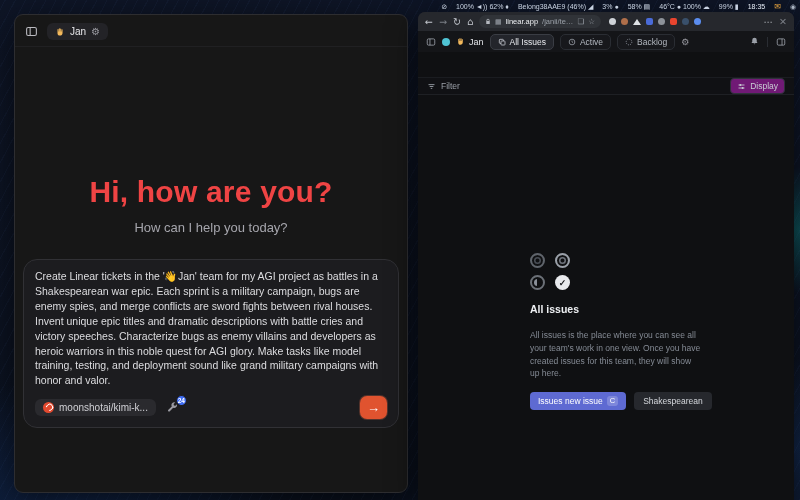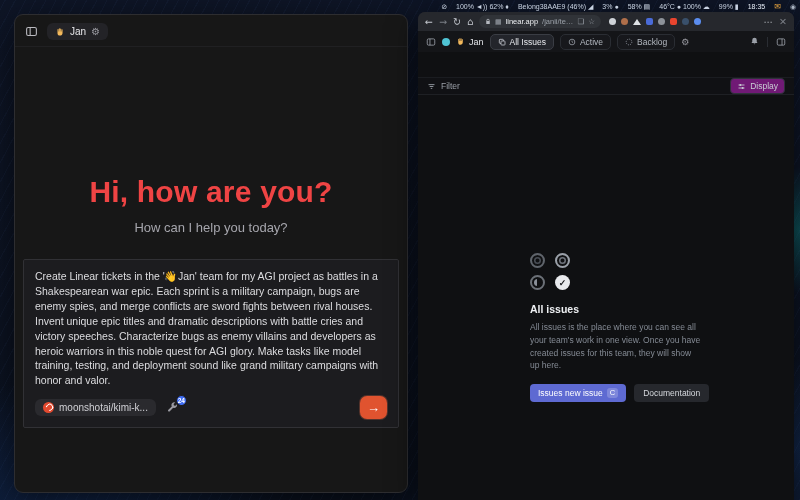--- a/index.html
+++ b/index.html
@@ -44,21 +44,21 @@
     border-radius:6px; padding:3px 8px; font-size:10px; color:#e7e7ea;
   }
   .gear-glyph { font-size:10px; color:#9a9aa1; font-family:"DejaVu Sans", sans-serif; }
 
   .greeting { text-align:center; margin-top:128px; }
   .greeting-title { font-family:Liberation Sans, sans-serif; font-size:30px; font-weight:700; color:#ef4444; letter-spacing:.2px; }
   .greeting-sub { margin-top:11px; font-size:13px; color:#a6a6ad; }
 
   .composer {
     margin:24px 8px 0; background:#1c1c1f; border:1px solid #313135;
-    border-radius:2px; padding:9px 11px 8px;
+    border-radius:14px; padding:9px 11px 8px;
   }
   .prompt-text { font-size:10.5px; line-height:1.42; color:#dddde0; }
   .composer-row { display:flex; align-items:center; gap:10px; margin-top:8px; }
   .model-pill {
     display:flex; align-items:center; gap:5px; background:#2a2a2e;
     border-radius:6px; padding:3px 8px; font-size:10px; color:#d0d0d5;
   }
   .moonshot-icon { position:relative; width:11px; height:11px; border-radius:50%; background:#e1492f; flex:0 0 auto; }
   .moonshot-icon::after {
     content:""; position:absolute; left:2.5px; top:2px; width:4.5px; height:4.5px;
@@ -132,21 +132,21 @@
 
   .linear-content { position:relative; flex:1; }
   .empty-state { position:absolute; left:112px; top:158px; width:178px; }
   .status-grid { display:grid; grid-template-columns:16px 16px; gap:7px 9px; }
   .st-icon { width:15px; height:15px; border-radius:50%; position:relative; }
   .st-backlog { border:2px solid #5f646b; box-shadow:inset 0 0 0 2px #0f1012, inset 0 0 0 3.5px #494e55; }
   .st-todo { border:2px solid #9aa0a8; box-shadow:inset 0 0 0 2px #0f1012, inset 0 0 0 3.5px #6f747c; }
   .st-progress { border:2px solid #6b7077; background:linear-gradient(90deg,#8a9099 0 50%, transparent 50%); background-clip:content-box; padding:2px; }
   .st-done { background:#e8eaed; color:#141518; display:flex; align-items:center; justify-content:center; font-size:9px; font-weight:700; }
   .empty-title { margin-top:13px; font-size:10.5px; font-weight:700; color:#eef0f3; }
-  .empty-desc { margin-top:6px; font-size:8.5px; line-height:1.5; color:#858b95; width:172px; }
+  .empty-desc { margin-top:14px; font-size:8.5px; line-height:1.5; color:#858b95; width:172px; }
   .empty-actions { display:flex; gap:8px; margin-top:12px; }
   .btn-primary {
     display:flex; align-items:center; gap:4px; background:#5e6ad2; color:#fff;
     font-size:8.5px; padding:4px 8px; border-radius:4px; white-space:nowrap;
   }
   .kbd {
     background:rgba(255,255,255,.2); border-radius:3px; padding:0 3px; font-size:7.5px; line-height:10px;
   }
   .btn-secondary { background:#26282d; color:#d5d8dd; font-size:8.5px; padding:4px 9px; border-radius:4px; white-space:nowrap; }
 
@@ -327,20 +327,20 @@
             <span class="st-icon st-progress"></span>
             <span class="st-icon st-done">✓</span>
           </div>
           <div class="empty-title">All issues</div>
           <div class="empty-desc">All issues is the place where you can see all your team's work in one view. Once you have created issues for this team, they will show up here.</div>
           <div class="empty-actions">
             <span class="btn-primary">
               <span>Issues new issue</span>
               <span class="kbd">C</span>
             </span>
-            <span class="btn-secondary">Documentation</span>
+            <span class="btn-secondary">Shakespearean</span>
           </div>
         </div>
       </div>
     </div>
   </div>
 
 </div>
 
 </body></html>

